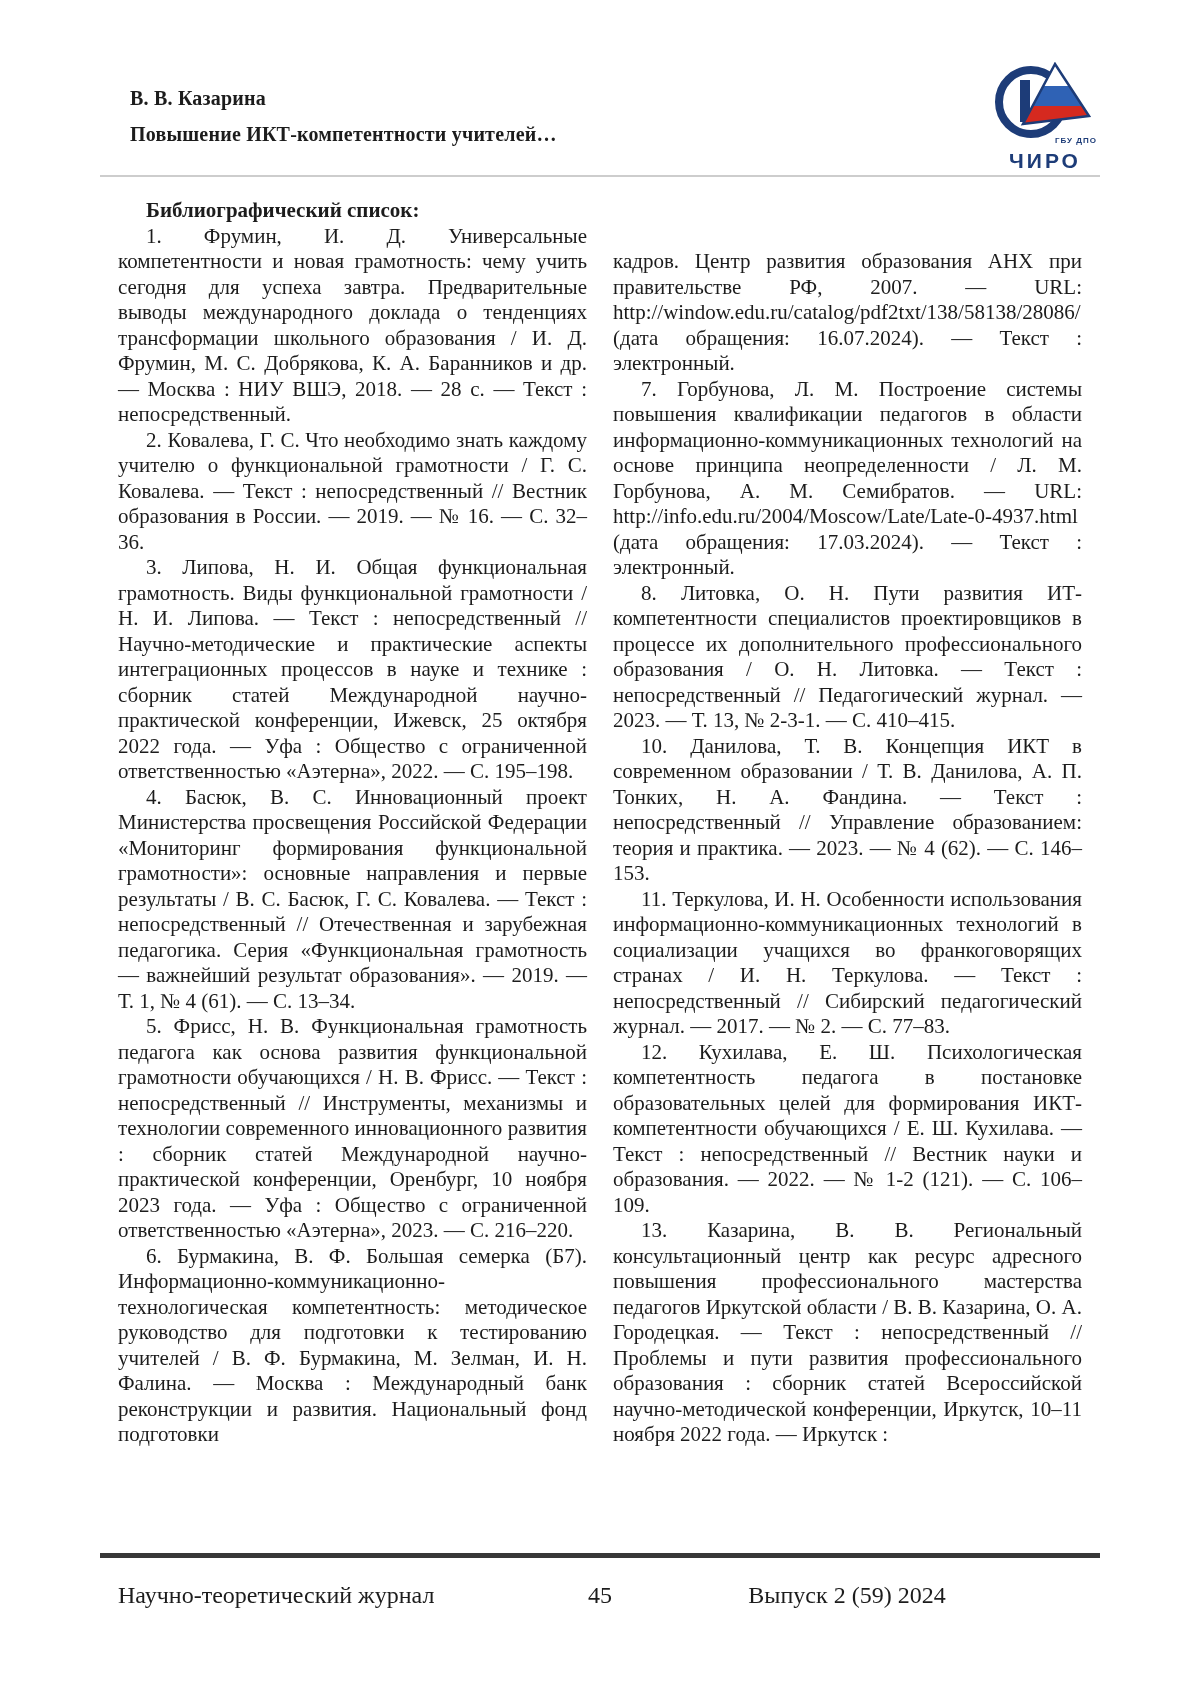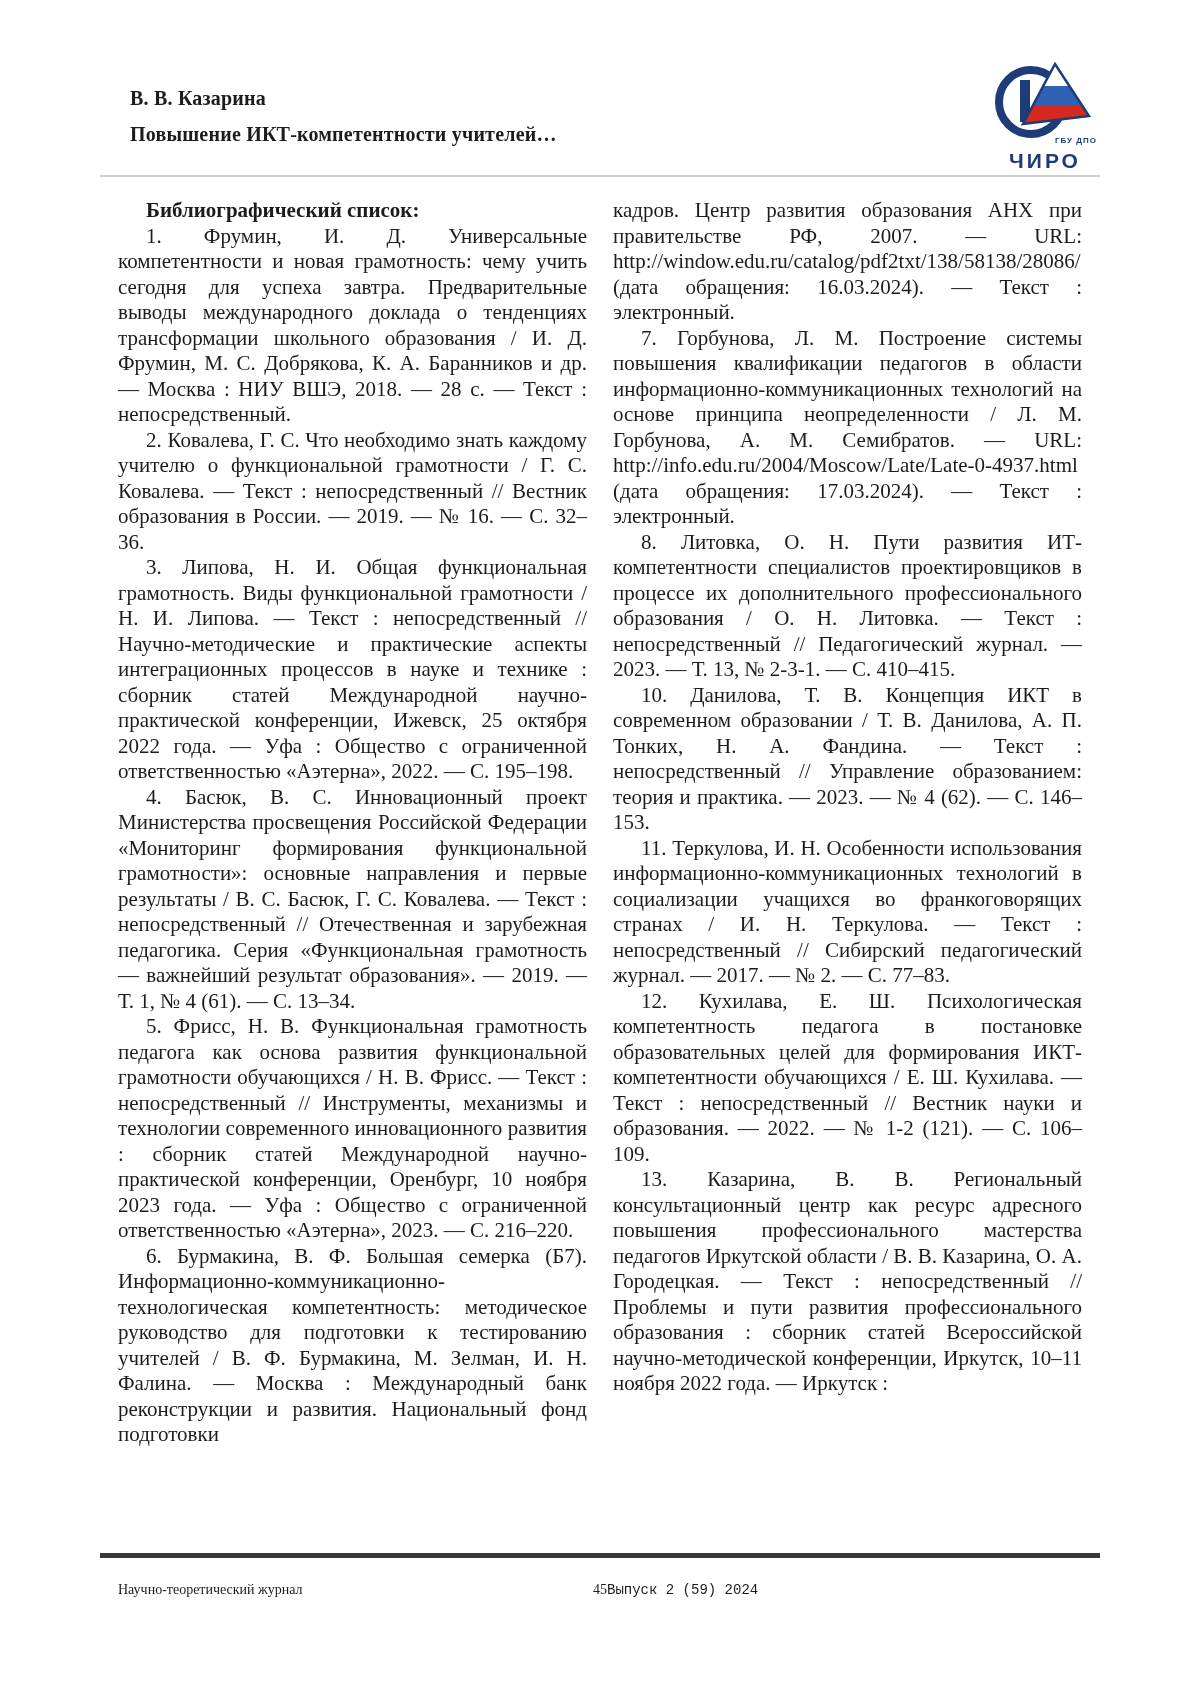--- a/index.html
+++ b/index.html
@@ -67,20 +67,21 @@
 
   
   .columns {
     position: absolute;
     top: 198px;
     left: 0;
     width: 1200px;
     padding: 0 118px;
     display: flex;
     gap: 26px;
+    align-items: flex-end;
   }
   .col {
     flex: 1 1 0;
     text-align: justify;
     font-size: 21px;
     line-height: 25.5px;
   }
   .col p {
     margin: 0;
     overflow-wrap: break-word;
@@ -103,25 +104,25 @@
     border-top: 3px solid #383838;
     border-bottom: 2px solid #383838;
   }
   .footer-row {
     position: absolute;
     top: 1582px;
     left: 118px;
     width: 964px;
     display: flex;
     align-items: baseline;
-    font-size: 14px;
+    font-size: 24px;
   }
   .footer-row .ft-left  { flex: 1 1 0; text-align: left; }
   .footer-row .ft-mid   { flex: 0 0 auto; text-align: center; }
-  .footer-row .ft-right { flex: 1 1 0; text-align: left; font-family: Liberation Mono, monospace; }
+  .footer-row .ft-right { flex: 1 1 0; text-align: center; }
 </style>
 </head>
 <body>
 
 <div class="header-block">
   <div class="author">В. В. Казарина</div>
   <div class="article-title">Повышение ИКТ-компетентности учителей…</div>
 </div>
 
 <div class="logo">
@@ -158,21 +159,21 @@
     <div class="section-heading">Библиографический список:</div>
     <p class="indent">1. Фрумин, И. Д. Универсальные компетентности и новая грамотность: чему учить сегодня для успеха завтра. Предварительные выводы международного доклада о тенденциях трансформации школьного образования / И. Д. Фрумин, М. С. Добрякова, К. А. Баранников и др. — Москва : НИУ ВШЭ, 2018. — 28 с. — Текст : непосредственный.</p>
     <p class="indent">2. Ковалева, Г. С. Что необходимо знать каждому учителю о функциональной грамотности / Г. С. Ковалева. — Текст : непосредственный // Вестник образования в России. — 2019. — № 16. — С. 32–36.</p>
     <p class="indent">3. Липова, Н. И. Общая функциональная грамотность. Виды функциональной грамотности / Н. И. Липова. — Текст : непосредственный // Научно-методические и практические аспекты интеграционных процессов в науке и технике : сборник статей Международной научно-практической конференции, Ижевск, 25 октября 2022 года. — Уфа : Общество с ограниченной ответственностью «Аэтерна», 2022. — С. 195–198.</p>
     <p class="indent">4. Басюк, В. С. Инновационный проект Министерства просвещения Российской Федерации «Мониторинг формирования функциональной грамотности»: основные направления и первые результаты / В. С. Басюк, Г. С. Ковалева. — Текст : непосредственный // Отечественная и зарубежная педагогика. Серия «Функциональная грамотность — важнейший результат образования». — 2019. — Т. 1, № 4 (61). — С. 13–34.</p>
     <p class="indent">5. Фрисс, Н. В. Функциональная грамотность педагога как основа развития функциональной грамотности обучающихся / Н. В. Фрисс. — Текст : непосредственный // Инструменты, механизмы и технологии современного инновационного развития : сборник статей Международной научно-практической конференции, Оренбург, 10 ноября 2023 года. — Уфа : Общество с ограниченной ответственностью «Аэтерна», 2023. — С. 216–220.</p>
     <p class="indent">6. Бурмакина, В. Ф. Большая семерка (Б7). Информационно-коммуникационно-технологическая компетентность: методическое руководство для подготовки к тестированию учителей / В. Ф. Бурмакина, М. Зелман, И. Н. Фалина. — Москва : Международный банк реконструкции и развития. Национальный фонд подготовки</p>
   </div>
 
   <div class="col">
-    <p>кадров. Центр развития образования АНХ при правительстве РФ, 2007. — URL: http://window.edu.ru/catalog/pdf2txt/138/58138/28086/ (дата обращения: 16.03.2024). — Текст : электронный.</p>
+    <p>кадров. Центр развития образования АНХ при правительстве РФ, 2007. — URL: http://window.edu.ru/catalog/pdf2txt/138/58138/28086/ (дата обращения: 16.07.2024). — Текст : электронный.</p>
     <p class="indent">7. Горбунова, Л. М. Построение системы повышения квалификации педагогов в области информационно-коммуникационных технологий на основе принципа неопределенности / Л. М. Горбунова, А. М. Семибратов. — URL: http://info.edu.ru/2004/Moscow/Late/Late-0-4937.html (дата обращения: 17.03.2024). — Текст : электронный.</p>
     <p class="indent">8. Литовка, О. Н. Пути развития ИТ-компетентности специалистов проектировщиков в процессе их дополнительного профессионального образования / О. Н. Литовка. — Текст : непосредственный // Педагогический журнал. — 2023. — Т. 13, № 2-3-1. — С. 410–415.</p>
     <p class="indent">10. Данилова, Т. В. Концепция ИКТ в современном образовании / Т. В. Данилова, А. П. Тонких, Н. А. Фандина. — Текст : непосредственный // Управление образованием: теория и практика. — 2023. — № 4 (62). — С. 146–153.</p>
     <p class="indent">11. Теркулова, И. Н. Особенности использования информационно-коммуникационных технологий в социализации учащихся во франкоговорящих странах / И. Н. Теркулова. — Текст : непосредственный // Сибирский педагогический журнал. — 2017. — № 2. — С. 77–83.</p>
     <p class="indent">12. Кухилава, Е. Ш. Психологическая компетентность педагога в постановке образовательных целей для формирования ИКТ-компетентности обучающихся / Е. Ш. Кухилава. — Текст : непосредственный // Вестник науки и образования. — 2022. — № 1-2 (121). — С. 106–109.</p>
     <p class="indent">13. Казарина, В. В. Региональный консультационный центр как ресурс адресного повышения профессионального мастерства педагогов Иркутской области / В. В. Казарина, О. А. Городецкая. — Текст : непосредственный // Проблемы и пути развития профессионального образования : сборник статей Всероссийской научно-методической конференции, Иркутск, 10–11 ноября 2022 года. — Иркутск :</p>
   </div>
 
 </div>
 

